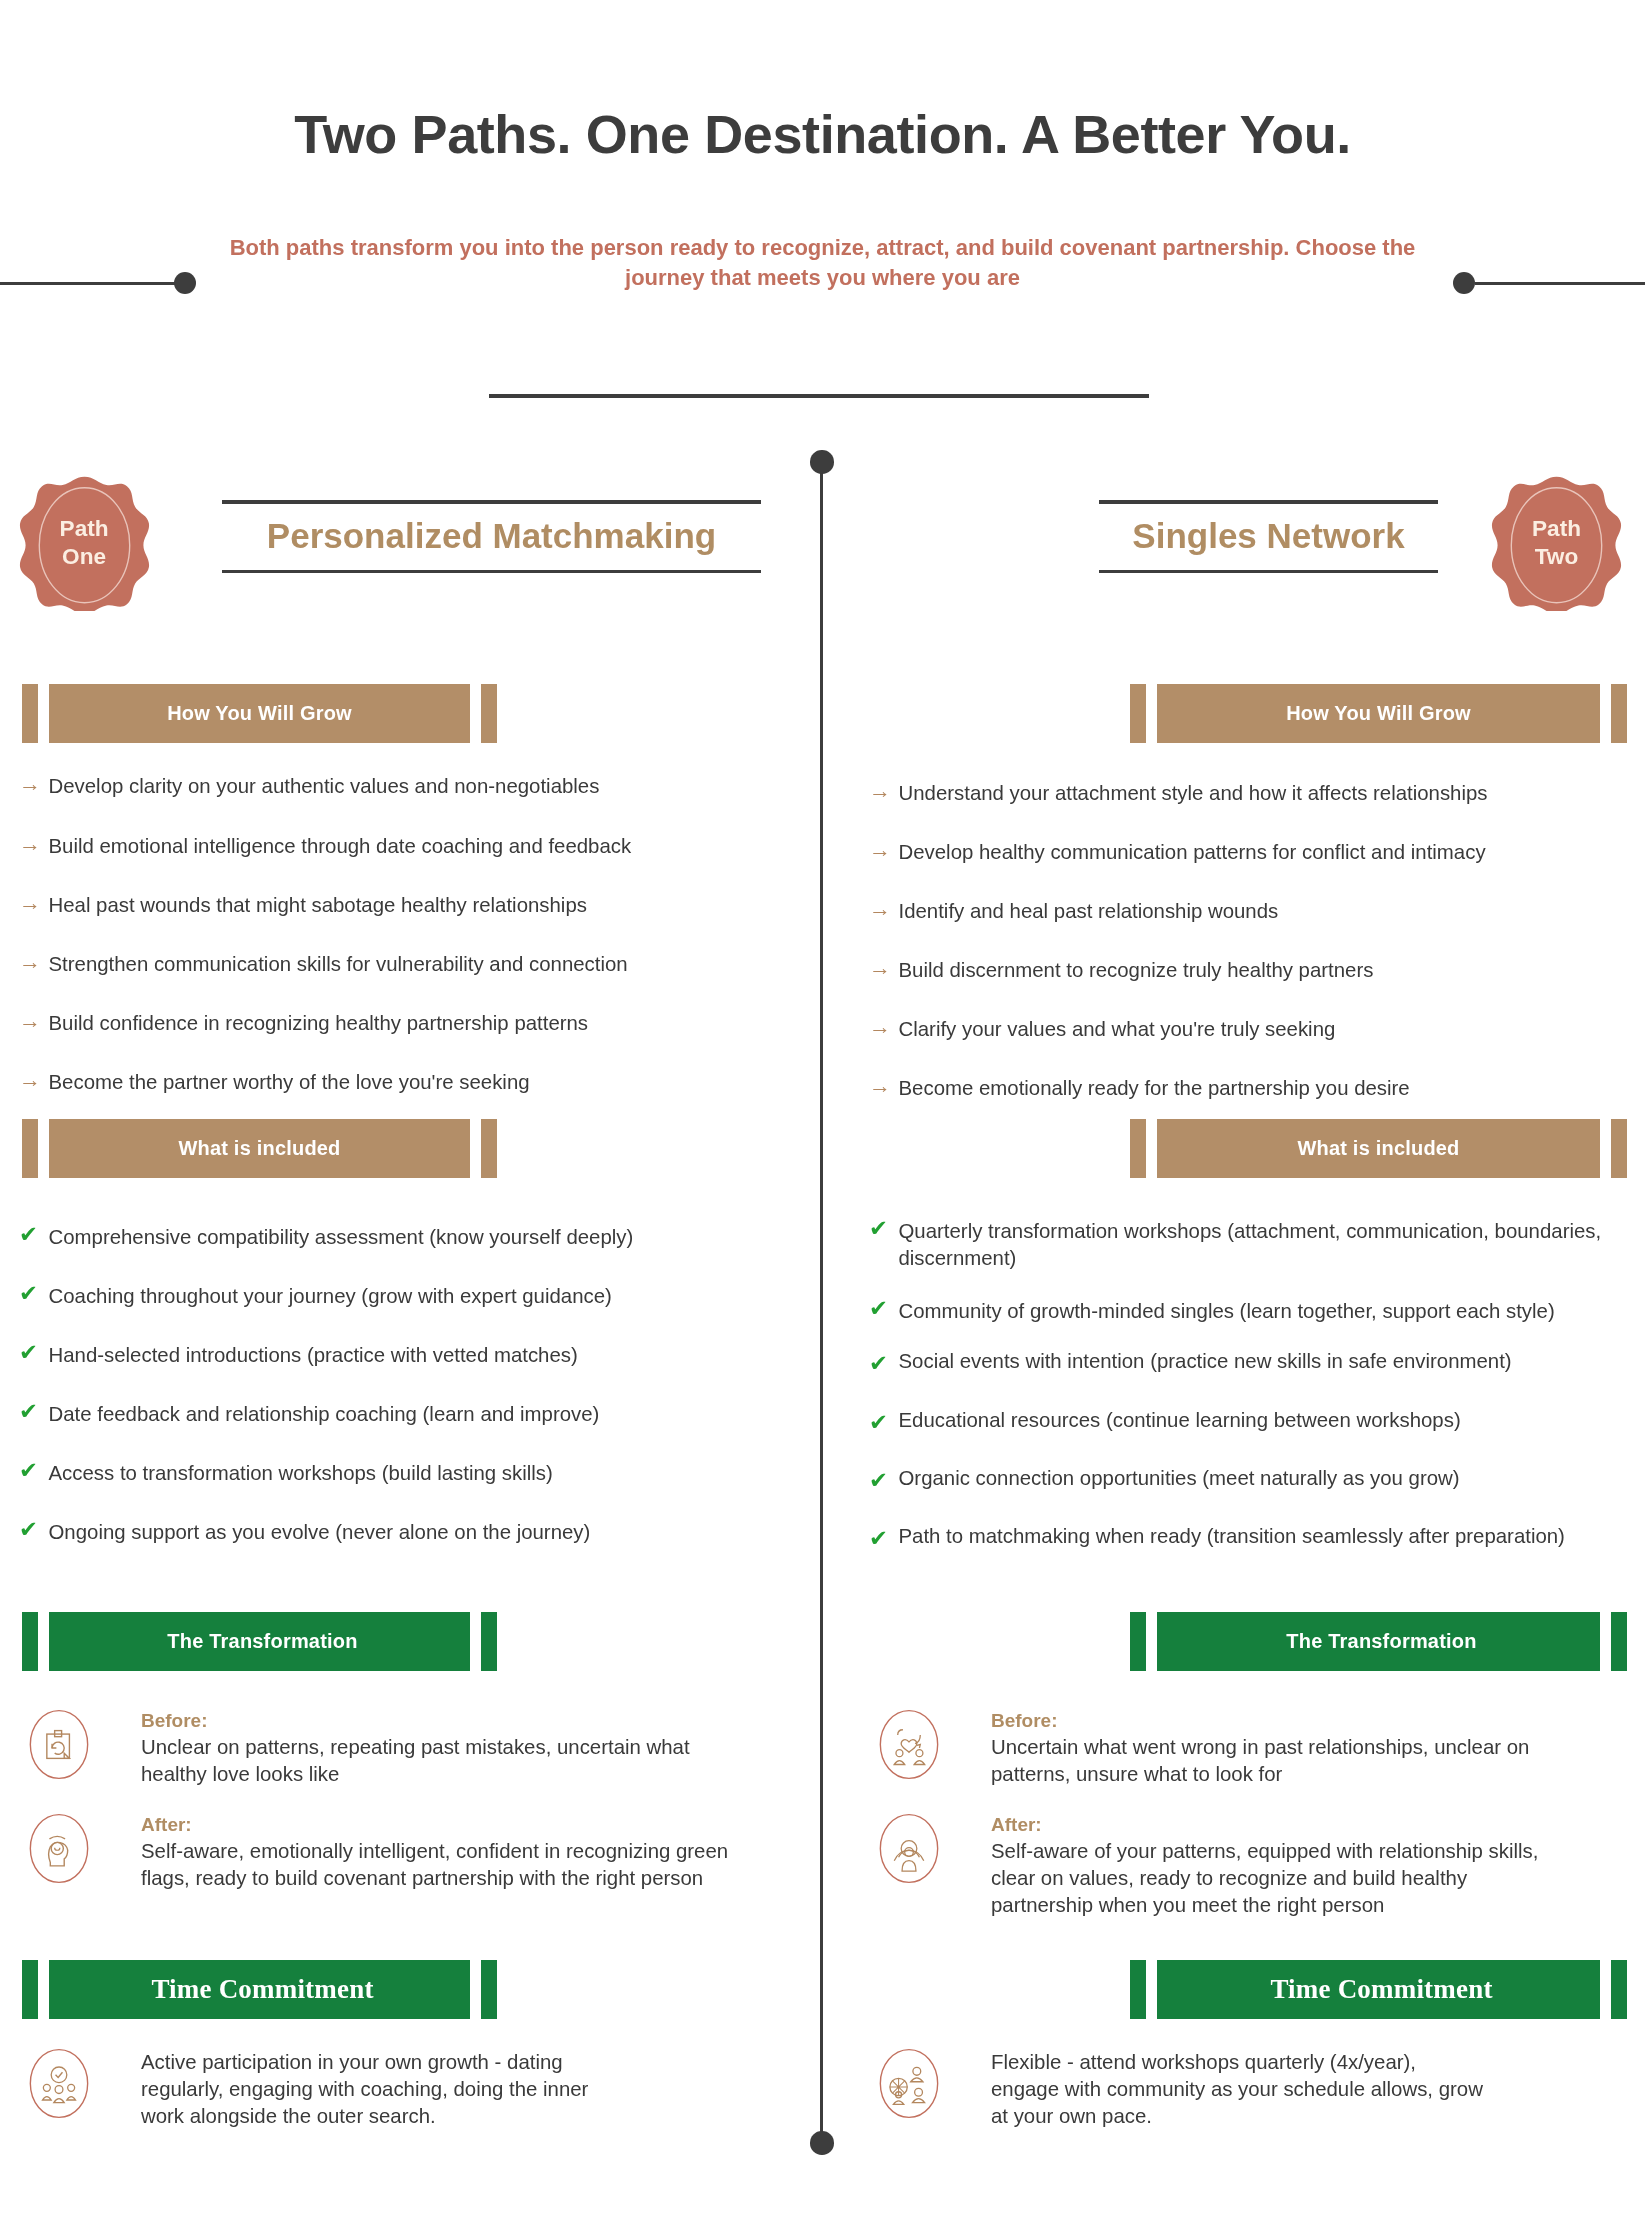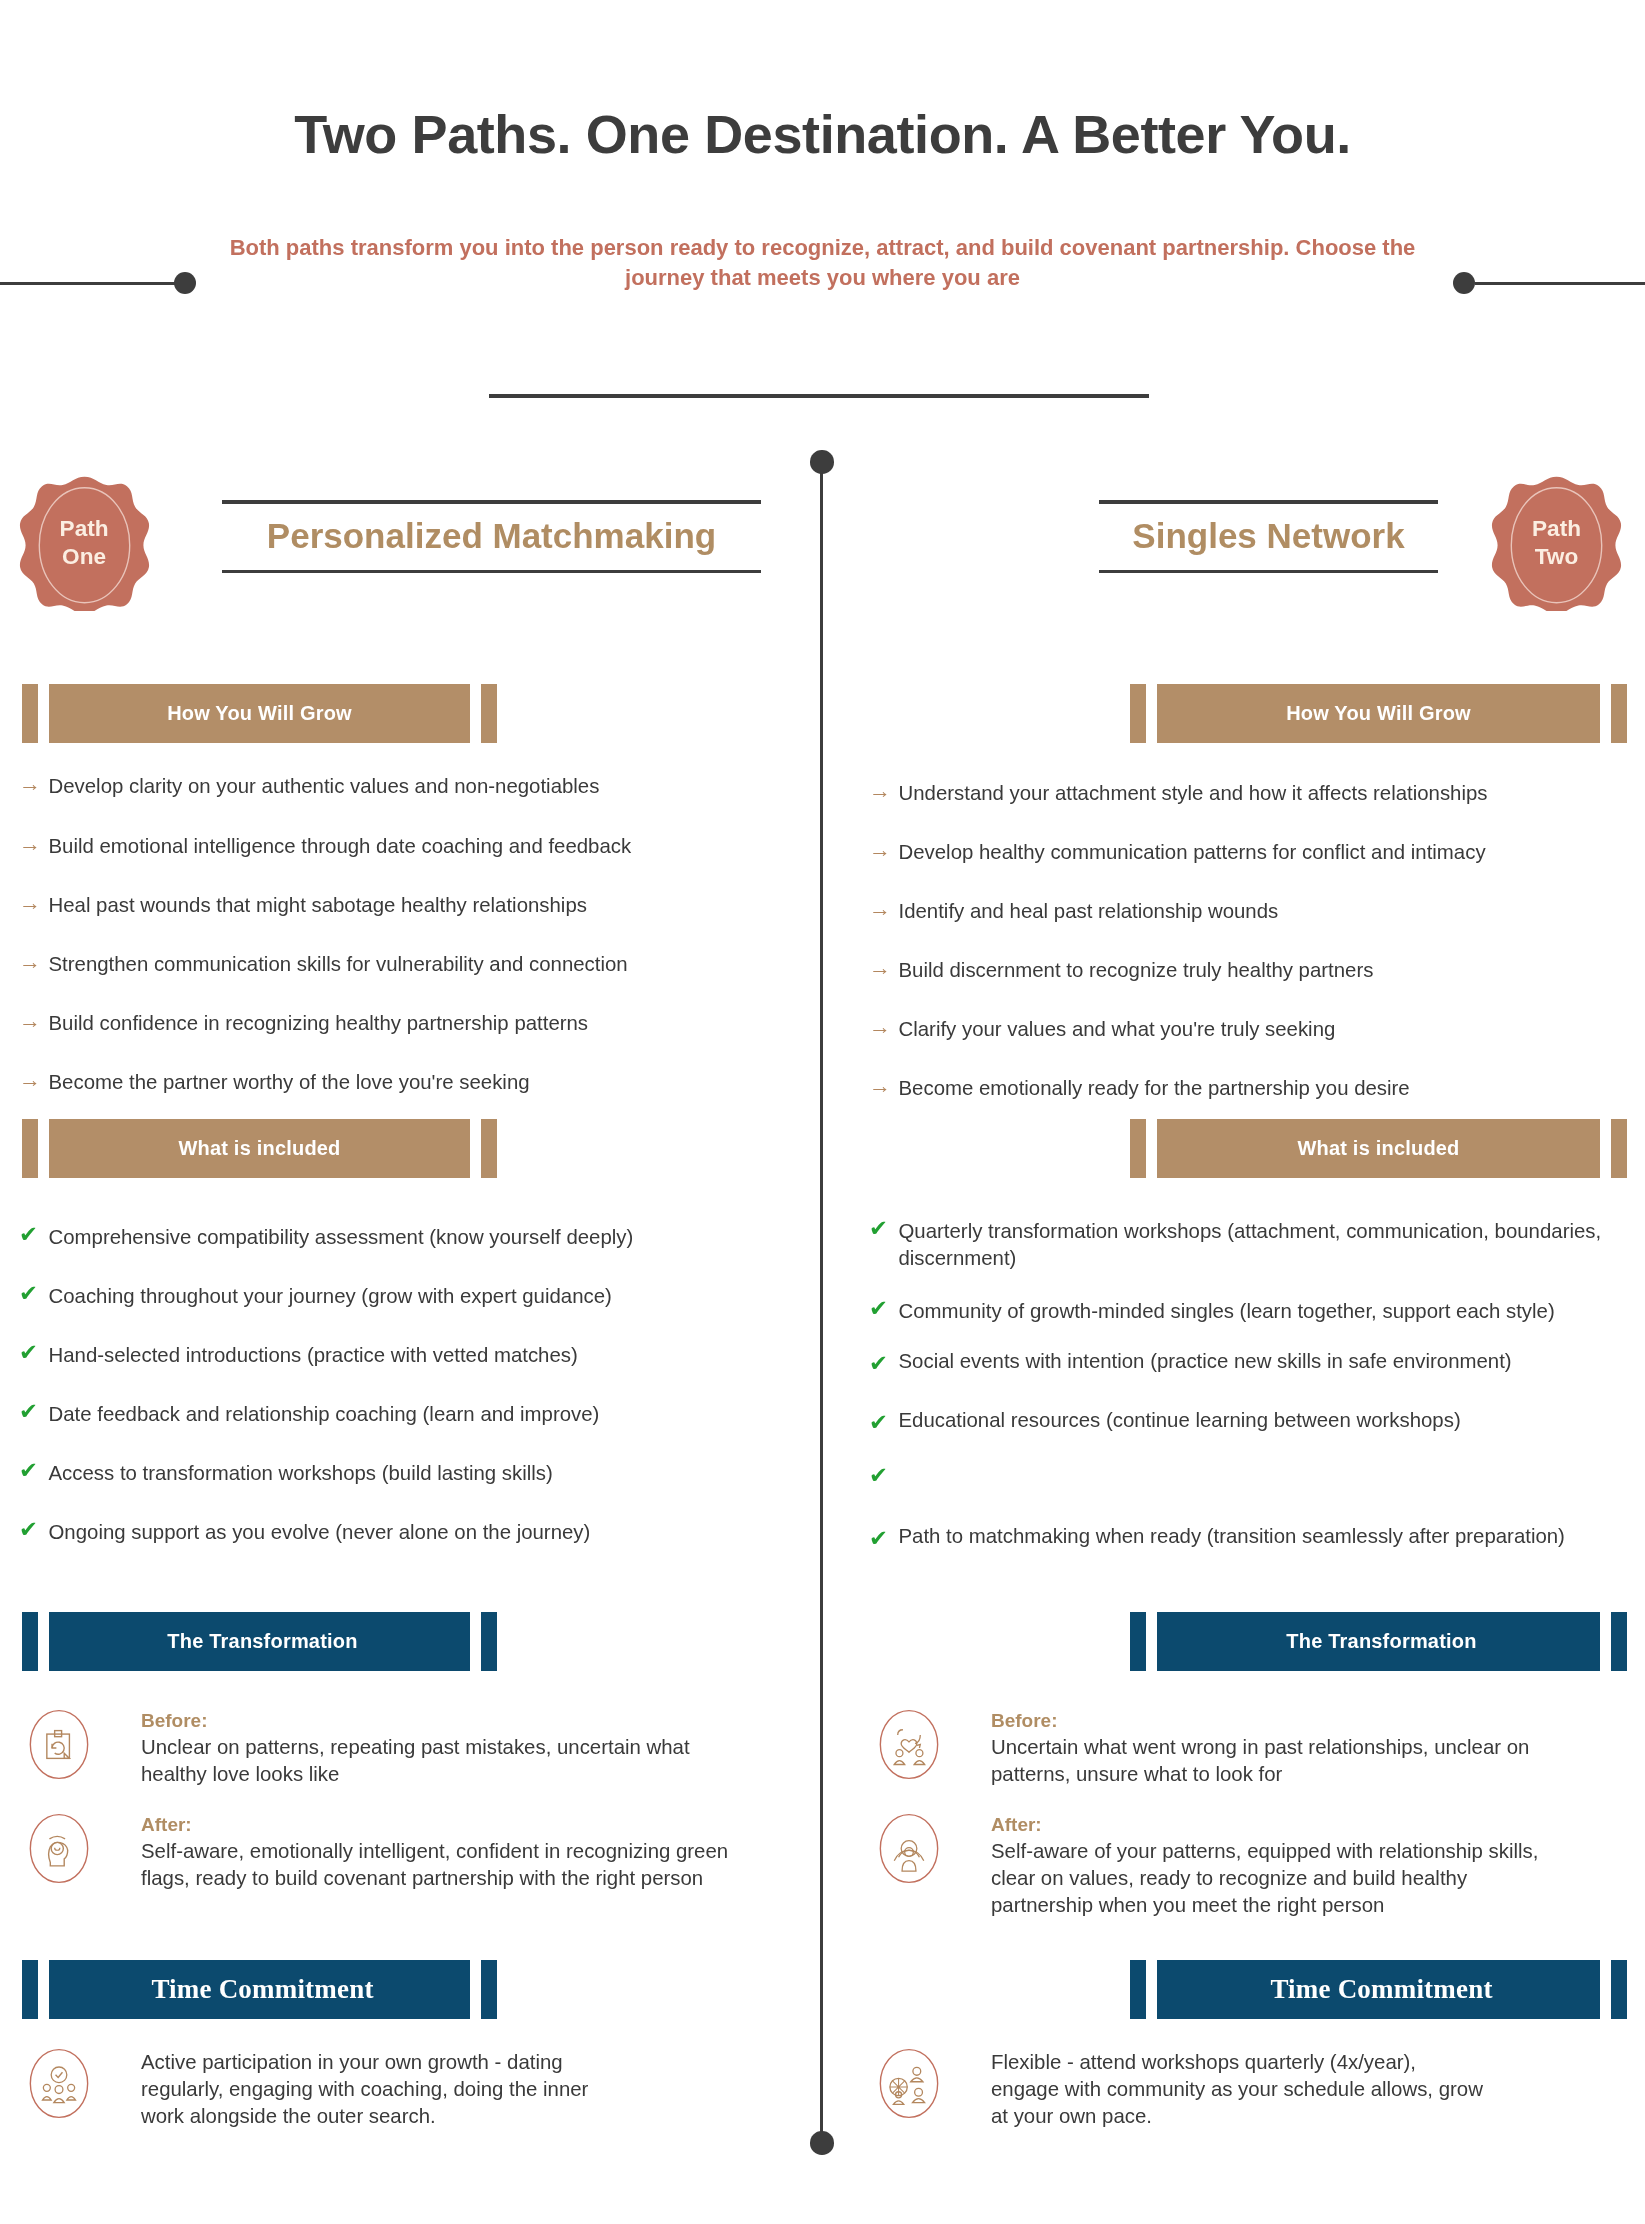--- a/index.html
+++ b/index.html
@@ -86,21 +86,21 @@
   .bar-main{
     flex:1 1 auto; display:flex; align-items:center; justify-content:center;
   }
   .bar-main span{
     color:#ffffff; font-size:20px; font-weight:bold; letter-spacing:0.2px;
   }
   .bar-serif .bar-main span{
     font-family:"Liberation Serif", serif; font-size:27px;
   }
   .bar-brown .bar-cap, .bar-brown .bar-main{ background:#b38e68; }
-  .bar-terra .bar-cap, .bar-terra .bar-main{ background:#0c4a6e;padding-left:6px; }
+  .bar-terra .bar-cap, .bar-terra .bar-main{ background:#15803d;padding-left:6px; }
   .li{ display:flex; align-items:flex-start; position:absolute; }
   .li .glyph{
     flex:0 0 auto; width:29.5px; text-align:left;
     font-size:22px; line-height:1; color:#b3875e;
   }
   .li .chk{
     flex:0 0 auto; width:29.5px; color:#22a032; font-size:22.6px; line-height:1;
   }
   .li .txt{
     font-size:20.4px; line-height:1.34; color:#3a3a3a;
@@ -365,20 +365,21 @@
     <div class="li bottom-chk" style="left: 869px; top: 1348px; width: 765px;">
       <div class="chk">✔</div>
       <div class="txt">Social events with intention (practice new skills in safe environment)</div>
     </div>
     <div class="li bottom-chk" style="left: 869px; top: 1407px; width: 765px;">
       <div class="chk">✔</div>
       <div class="txt">Educational resources (continue learning between workshops)</div>
     </div>
     <div class="li bottom-chk" style="left: 869px; top: 1465px; width: 765px;">
       <div class="chk">✔</div>
+      <div class="txt">Organic connection opportunities (meet naturally as you grow)</div>
     </div>
     <div class="li bottom-chk" style="left: 869px; top: 1523px; width: 765px;">
       <div class="chk">✔</div>
       <div class="txt">Path to matchmaking when ready (transition seamlessly after preparation)</div>
     </div>
     <div class="bar-row bar-terra" style="left: 1130px; width: 497px; top: 1612px;">
       <div class="bar-cap"></div>
       <div class="bar-gap"></div>
       <div class="bar-main">
         <span>The Transformation</span>

